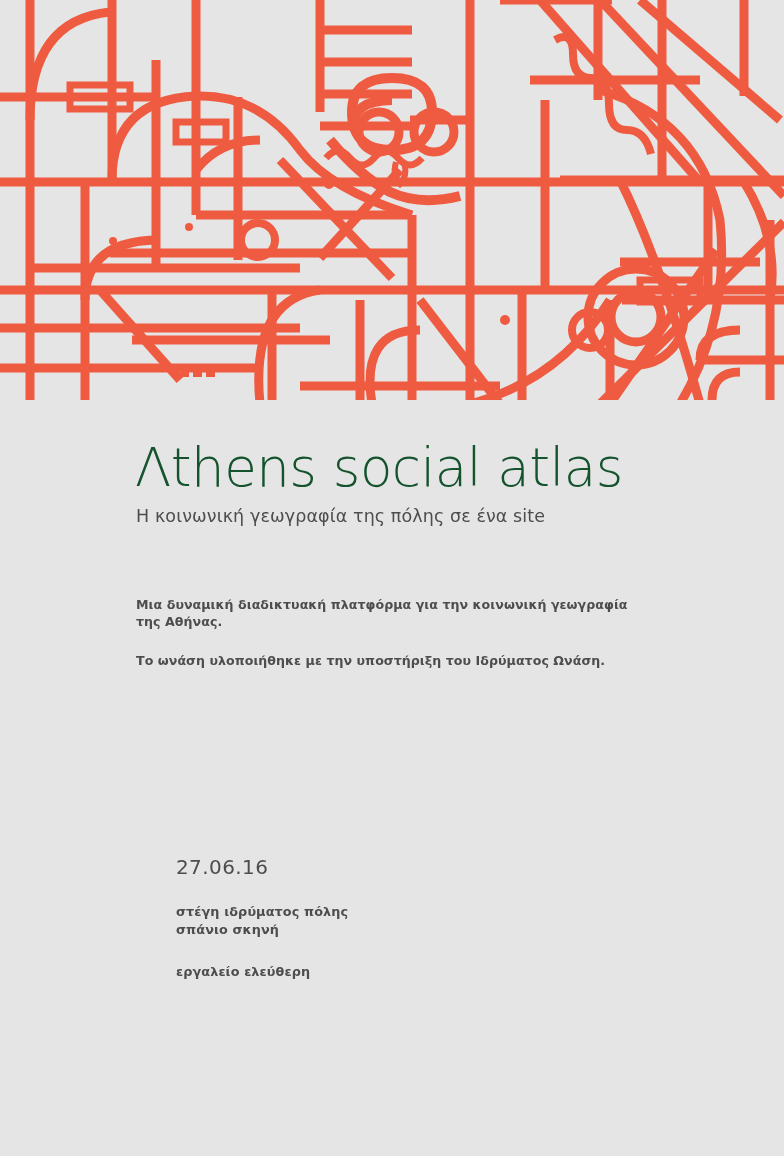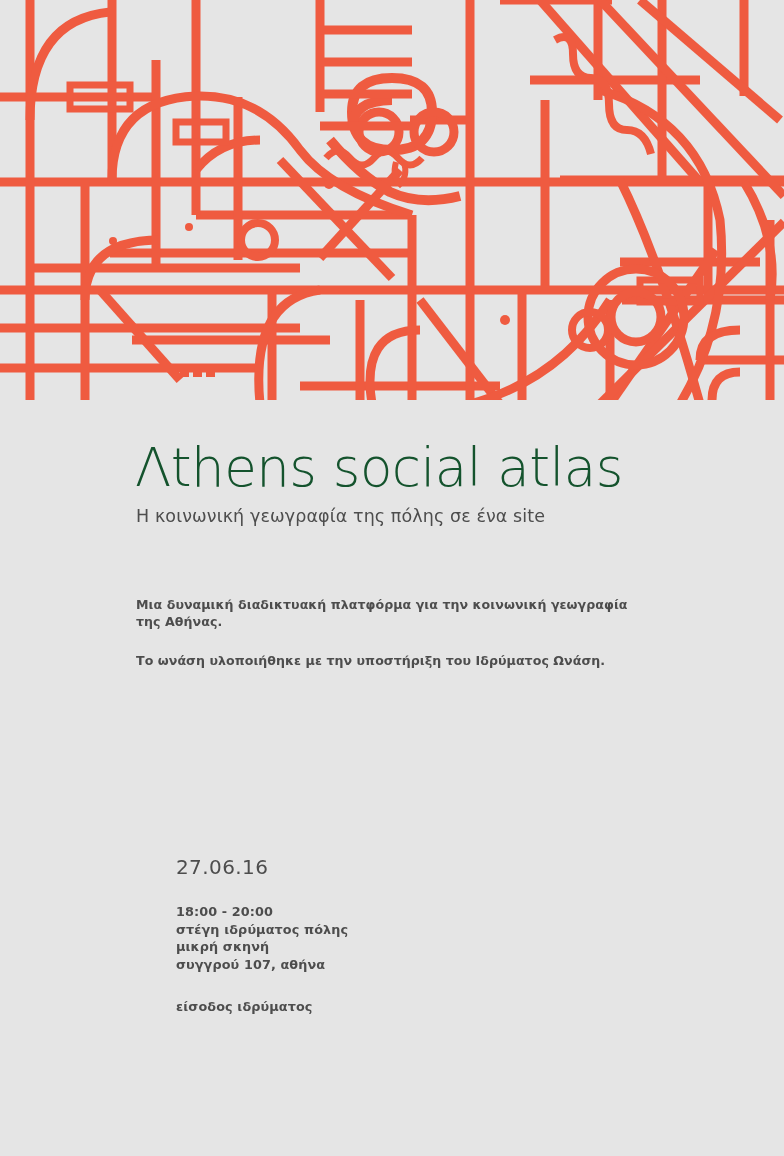--- a/index.html
+++ b/index.html
@@ -230,26 +230,24 @@
 </div>
 
 <div class="content">
   <p class="para">Μια δυναμική διαδικτυακή πλατφόρμα για την κοινωνική γεωγραφία<br>της Αθήνας.</p>
   <p class="para">Το ωνάση υλοποιήθηκε με την υποστήριξη του Ιδρύματος Ωνάση.</p>
 </div>
 
 <div class="event">
   <div class="event-date">27.06.16</div>
   <div class="event-lines">
-    <div>18:00 - 20:00</div>
     <div>στέγη ιδρύματος πόλης</div>
-    <div>μικρή σκηνή</div>
-    <div>συγγρού 107, αθήνα</div>
+    <div>σπάνιο σκηνή</div>
   </div>
-  <div class="event-free">είσοδος ιδρύματος</div>
+  <div class="event-free">εργαλείο ελεύθερη</div>
 </div>
 
 <div class="footer">
   
   
 
   
   
 
   

